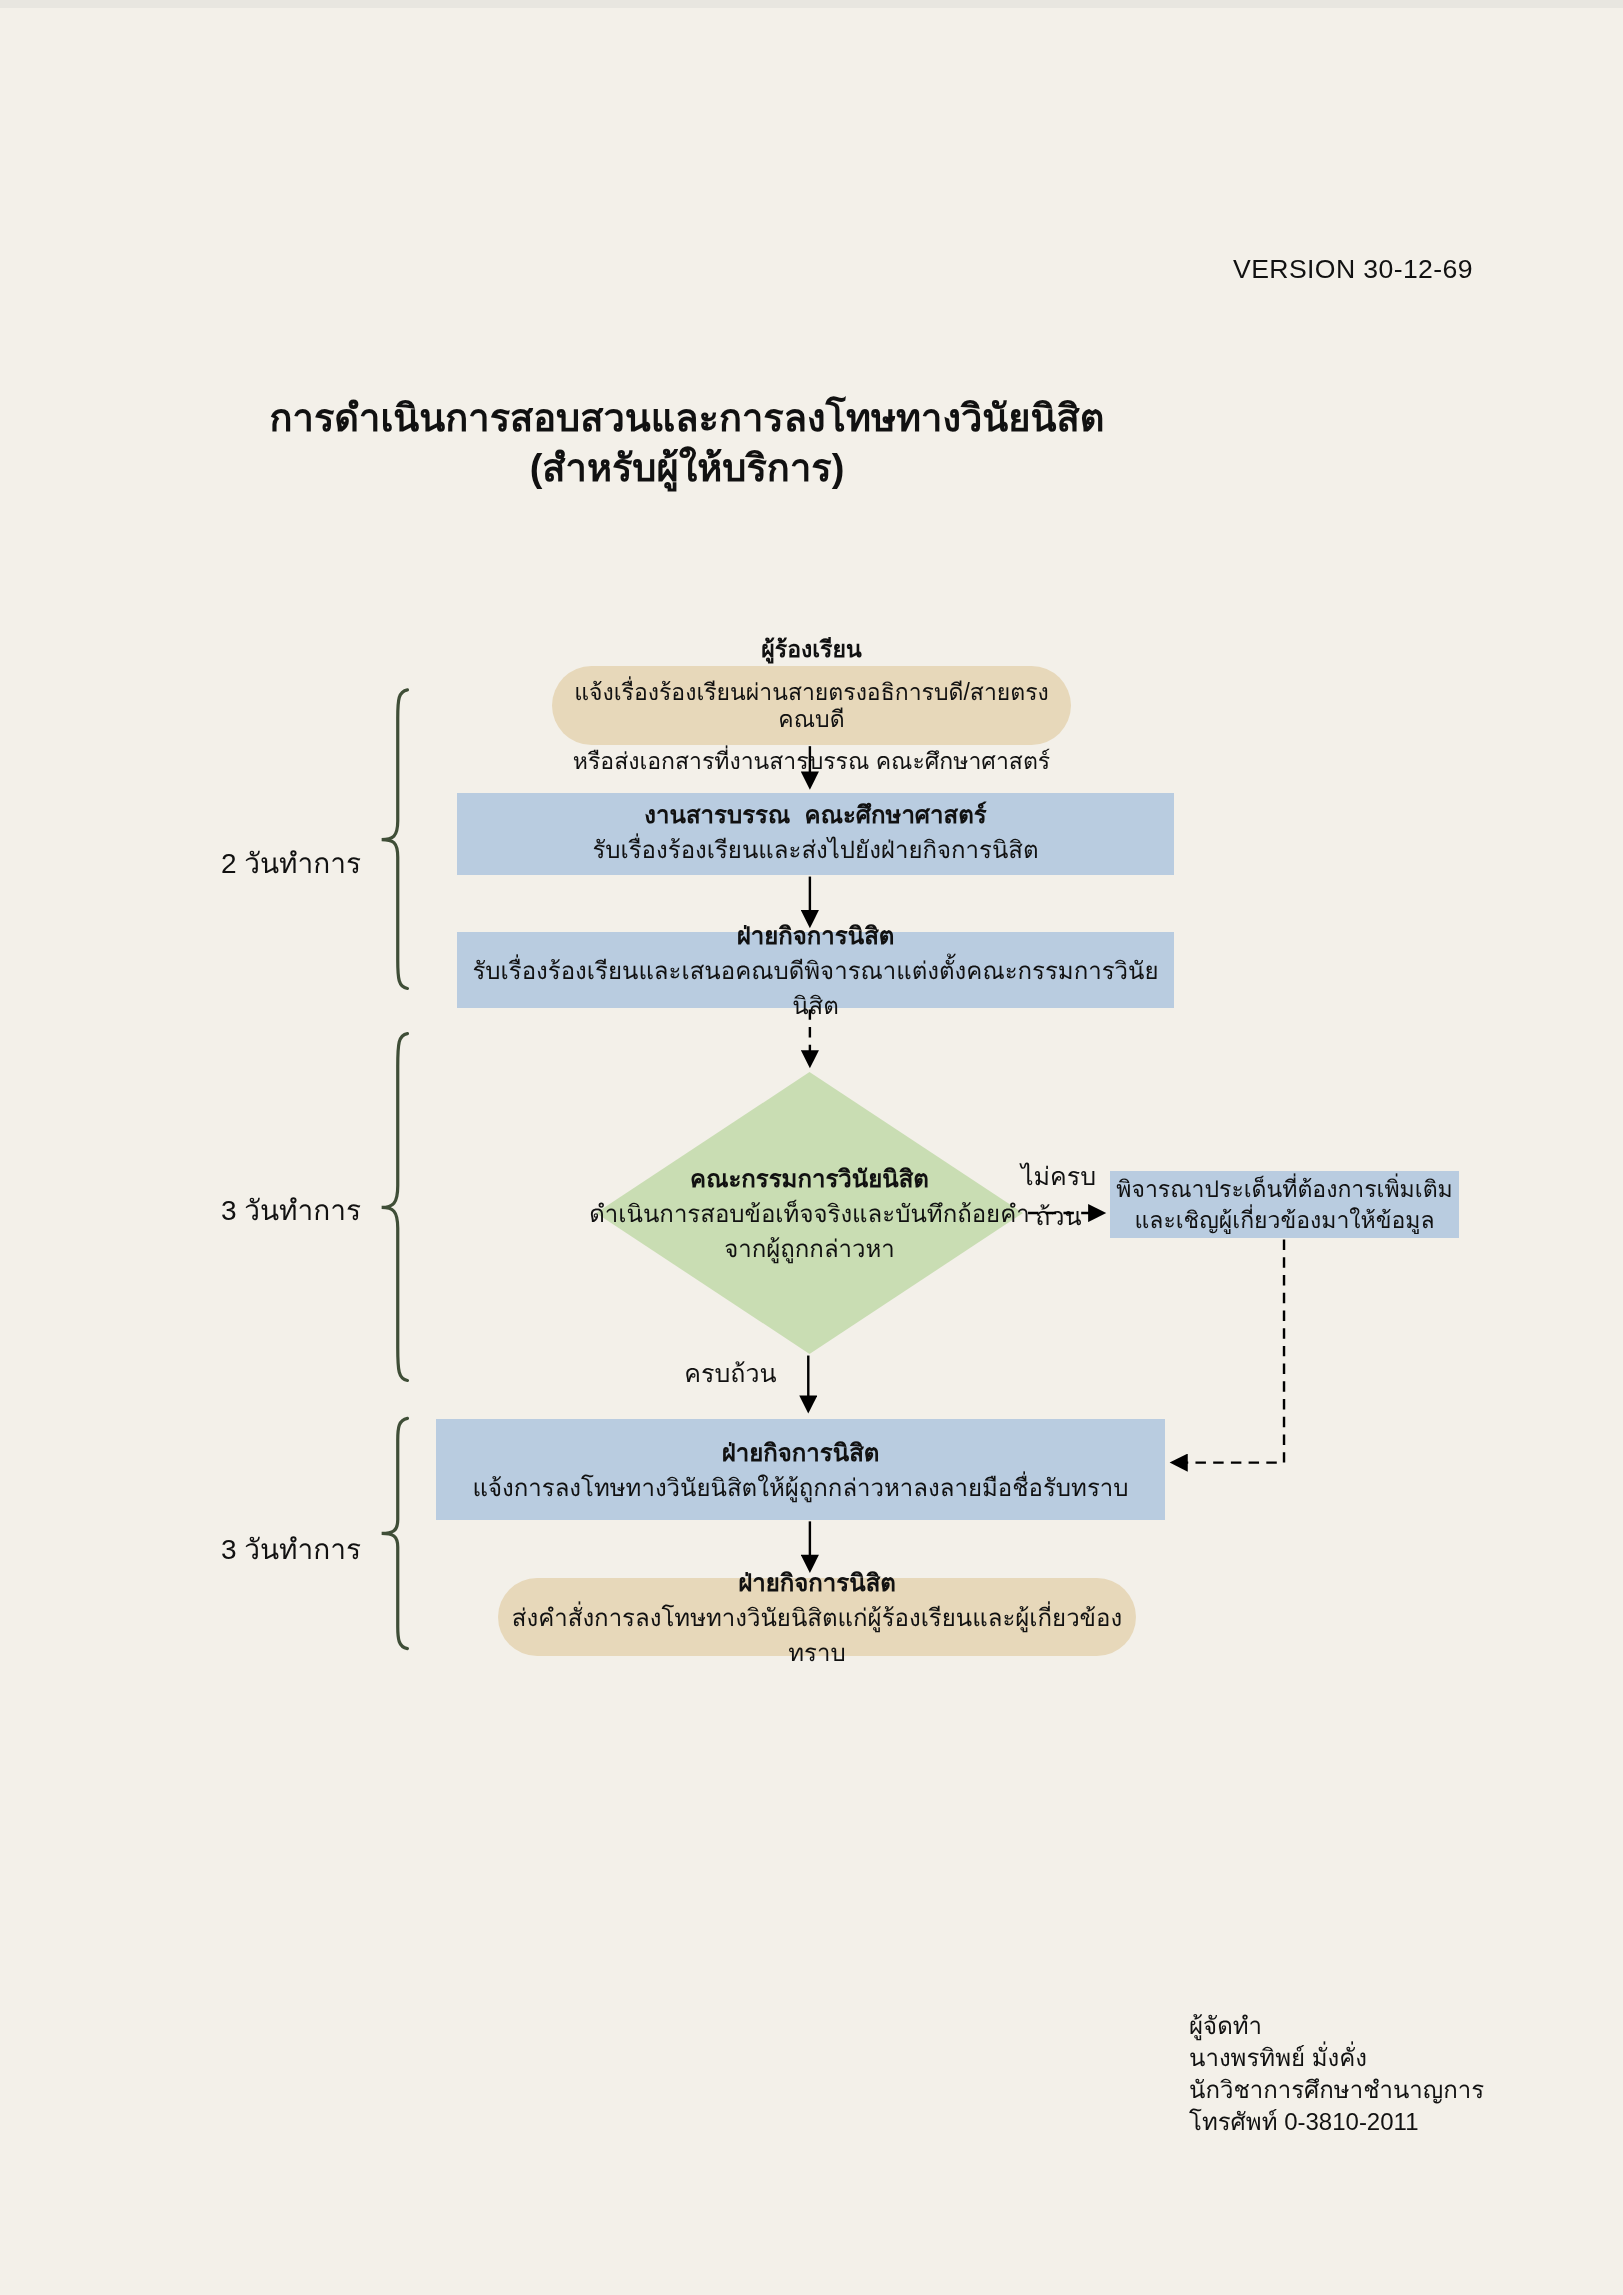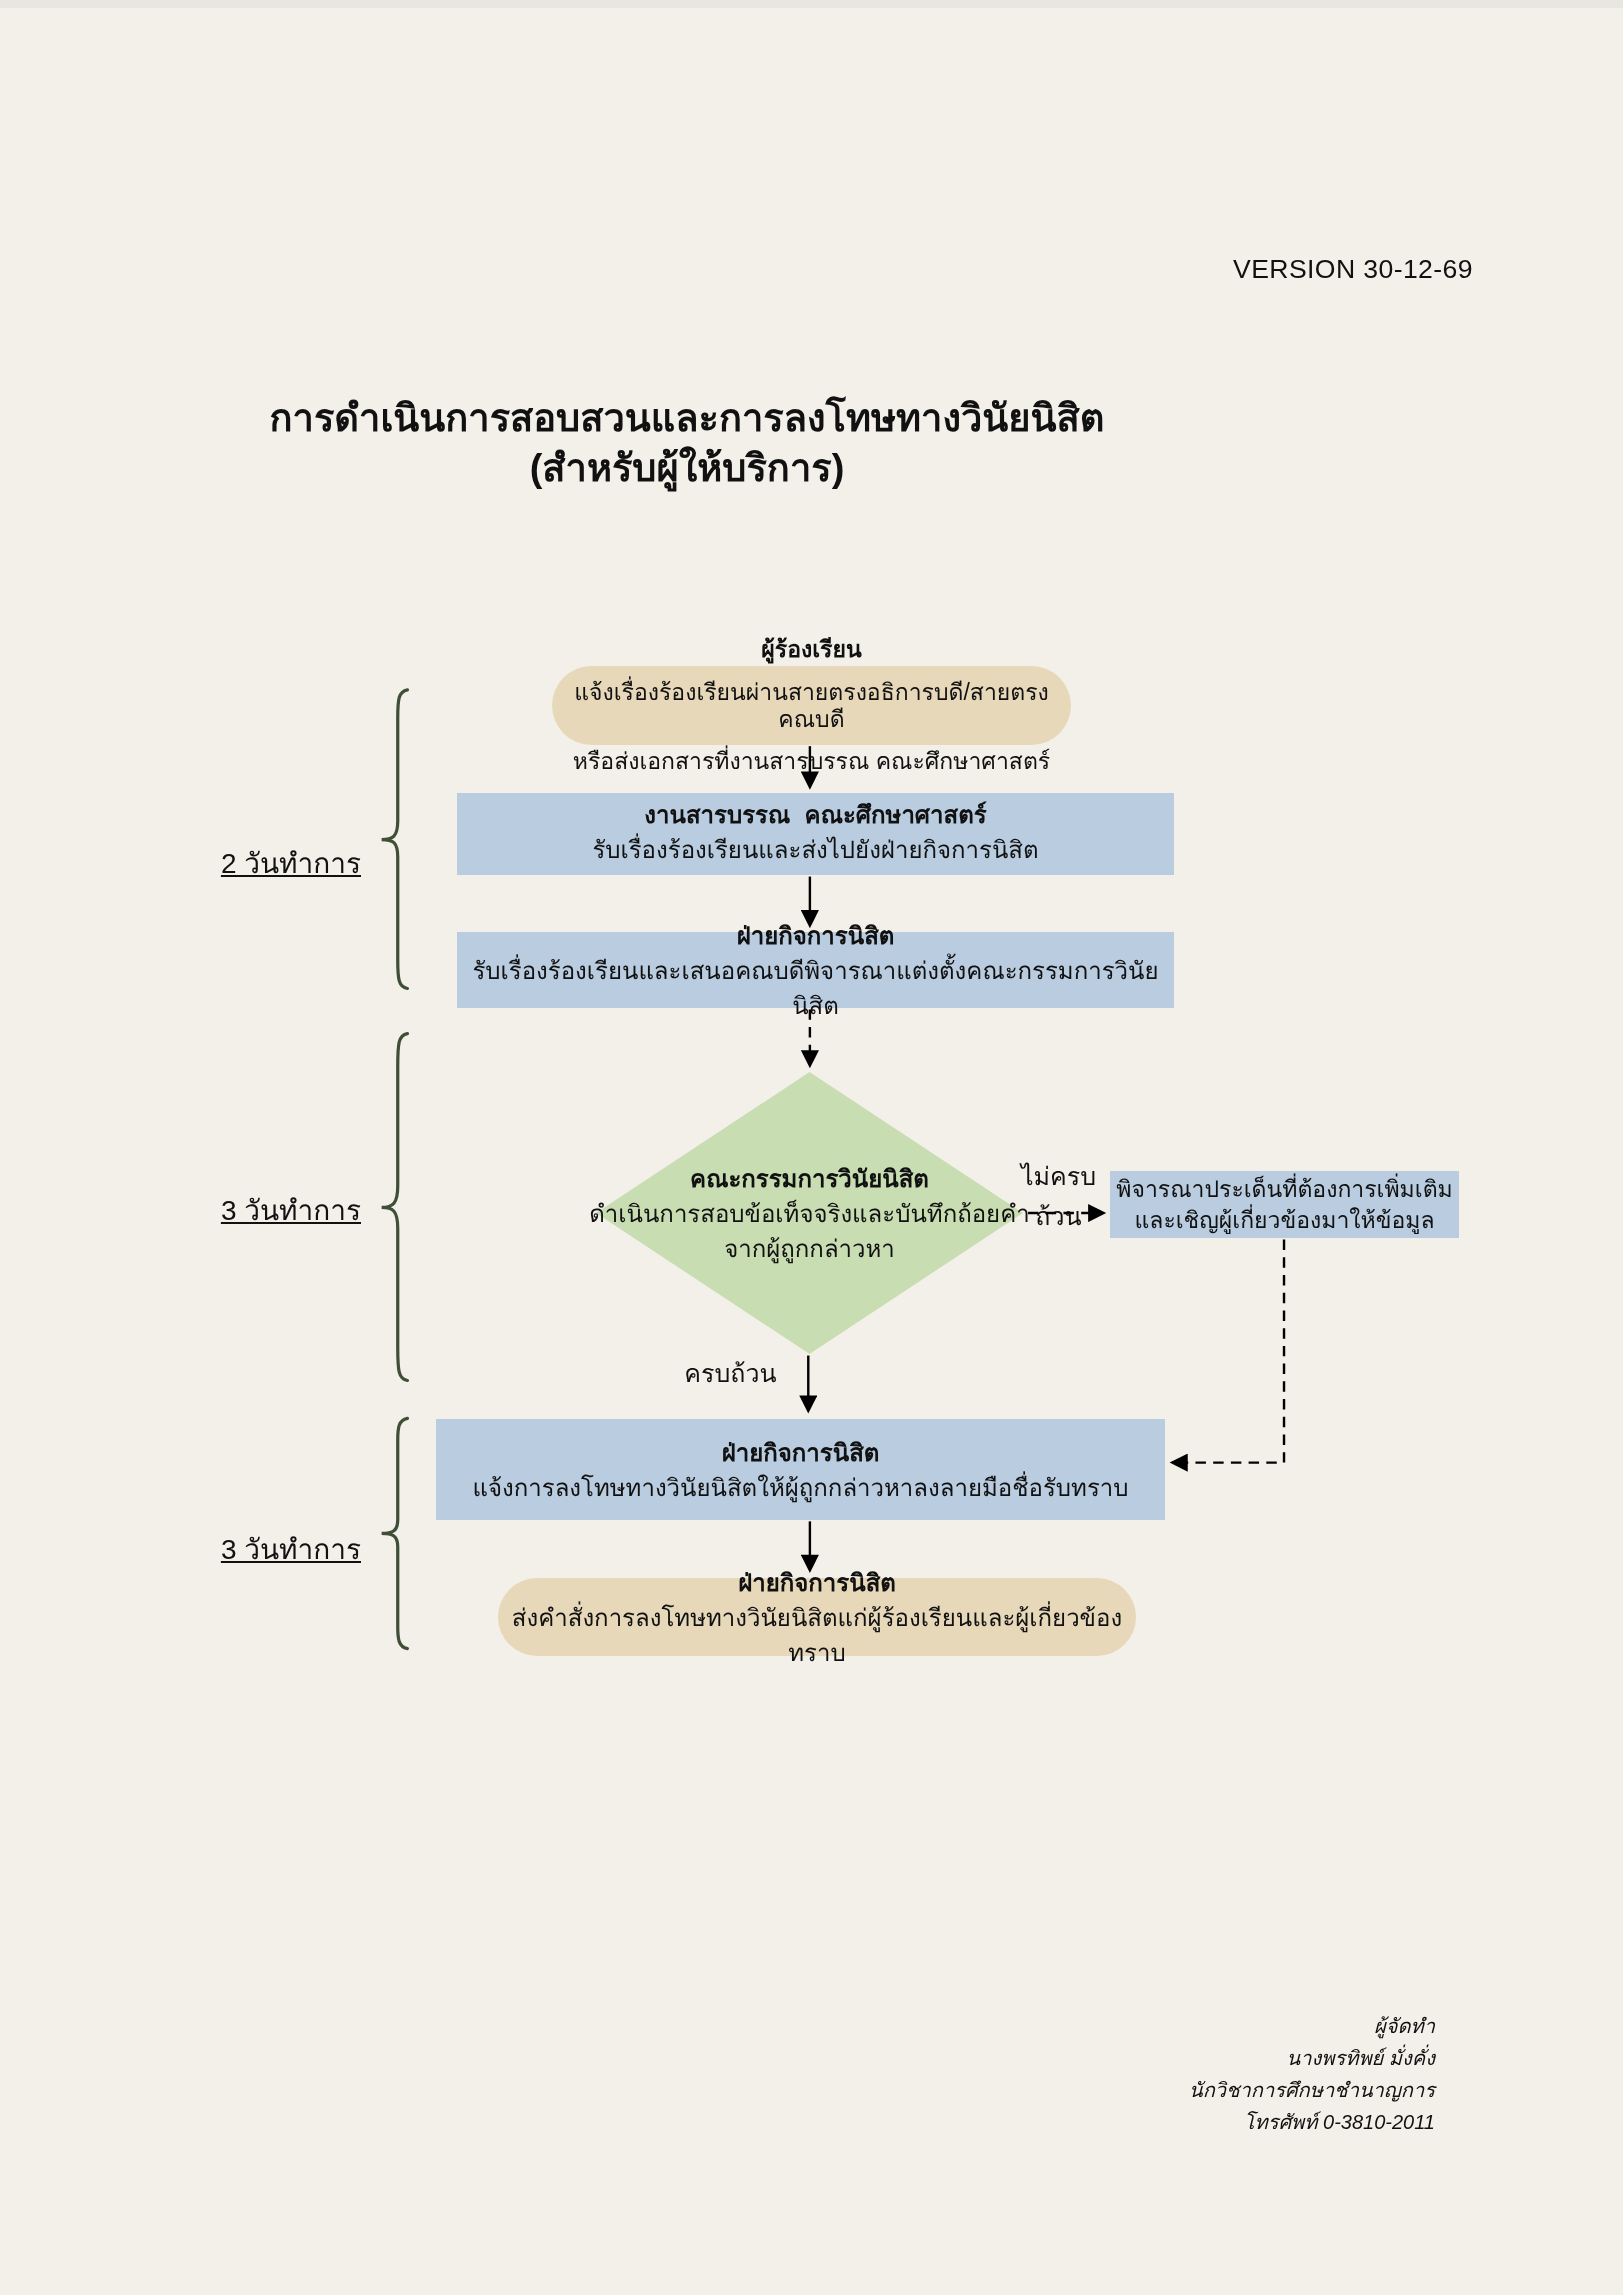--- a/index.html
+++ b/index.html
@@ -58,28 +58,28 @@
   .overlay{
     position:absolute;left:0;top:0;width:1623px;height:2295px;
     pointer-events:none;z-index:3;
   }
   .flow-label{
     position:absolute;font-size:25px;text-align:center;
   }
   .lbl-incomplete{left:1002px;top:1148px;width:113px;}
   .lbl-complete{left:680px;top:1345px;width:101px;}
   .duration{
-    position:absolute;font-size:28px;text-align:right;width:169px;text-decoration:underline;
+    position:absolute;font-size:28px;text-align:right;width:169px;
   }
   .d1{left:192px;top:833px;}
   .d2{left:192px;top:1180px;}
   .d3{left:192px;top:1519px;}
   .credits{
     position:absolute;left:1189px;top:2002px;
-    font-size:20px;line-height:32px;text-align:right;font-style:italic;
+    font-size:24px;line-height:32px;text-align:left;
   }
 </style>
 </head>
 <body>
 
 <div class="page">
 
   <div class="version">VERSION 30-12-69</div>
 
   <div class="title">

